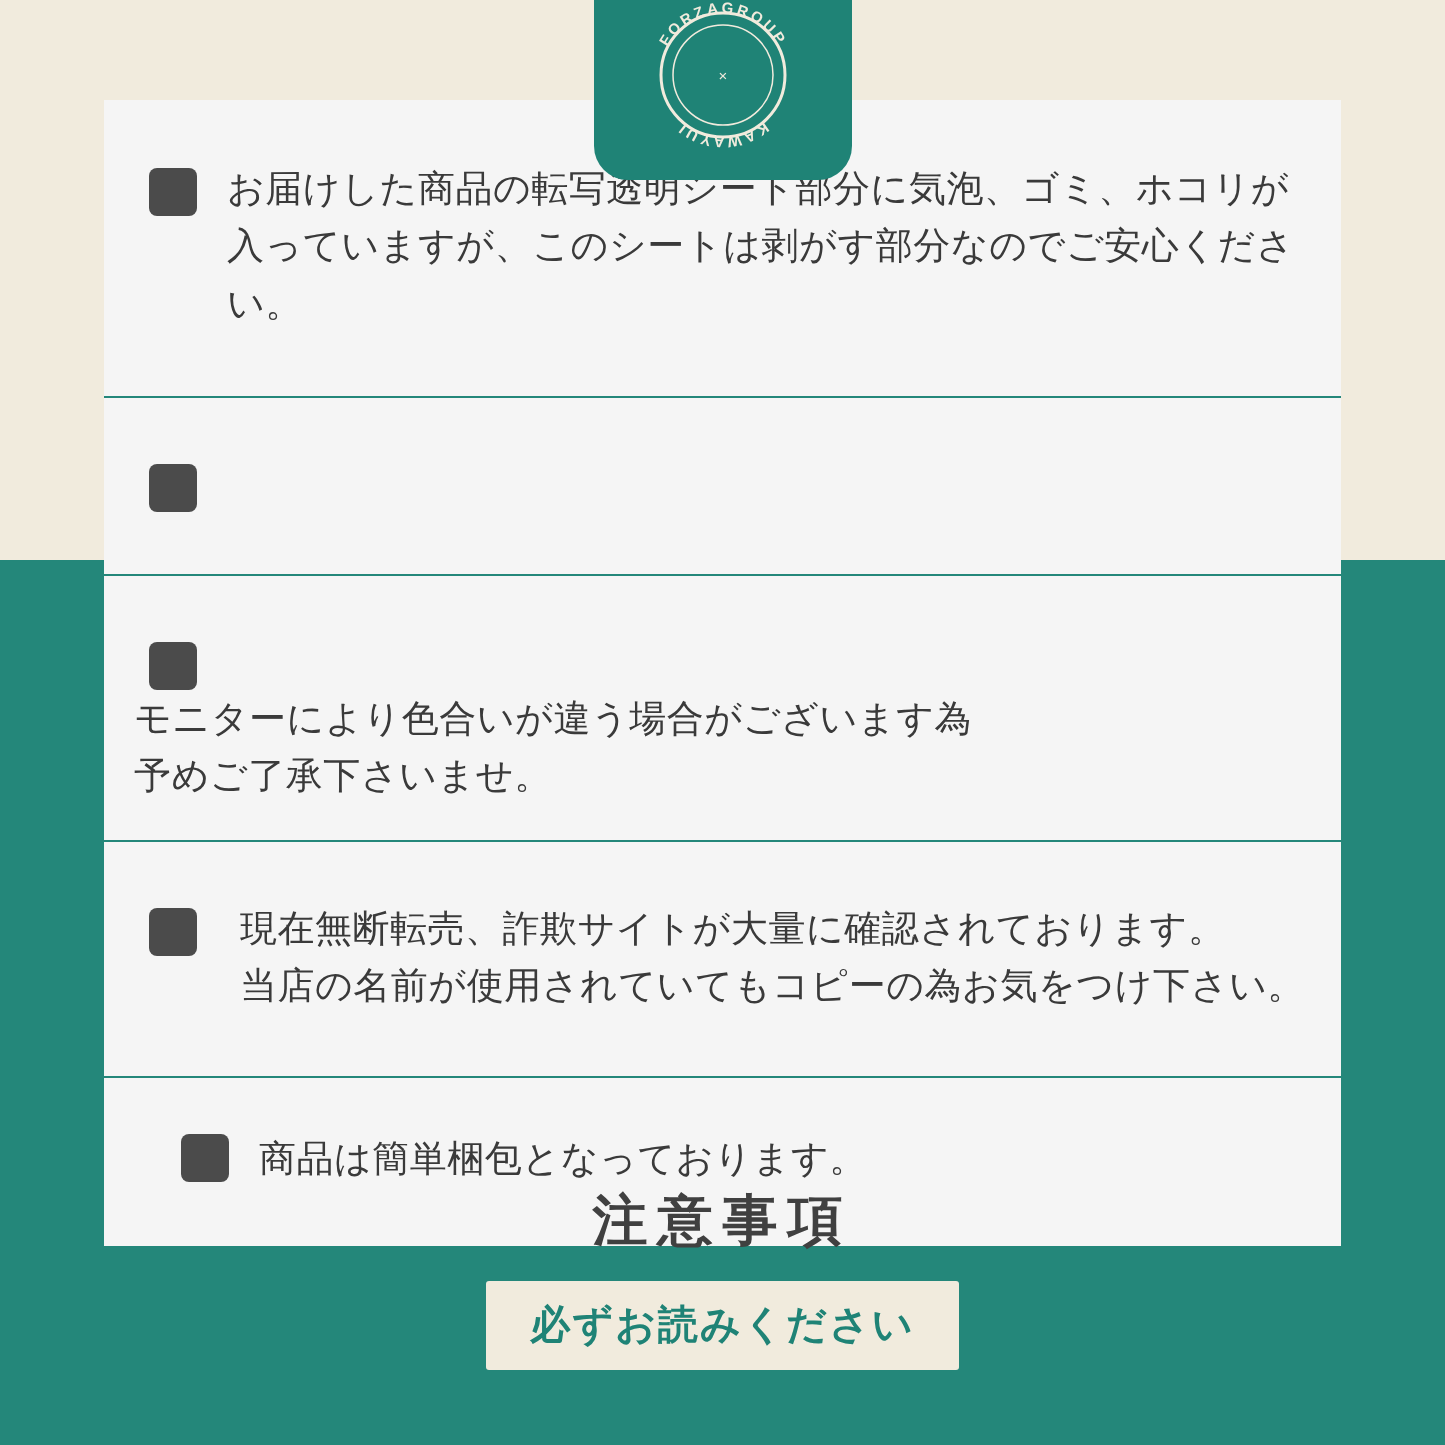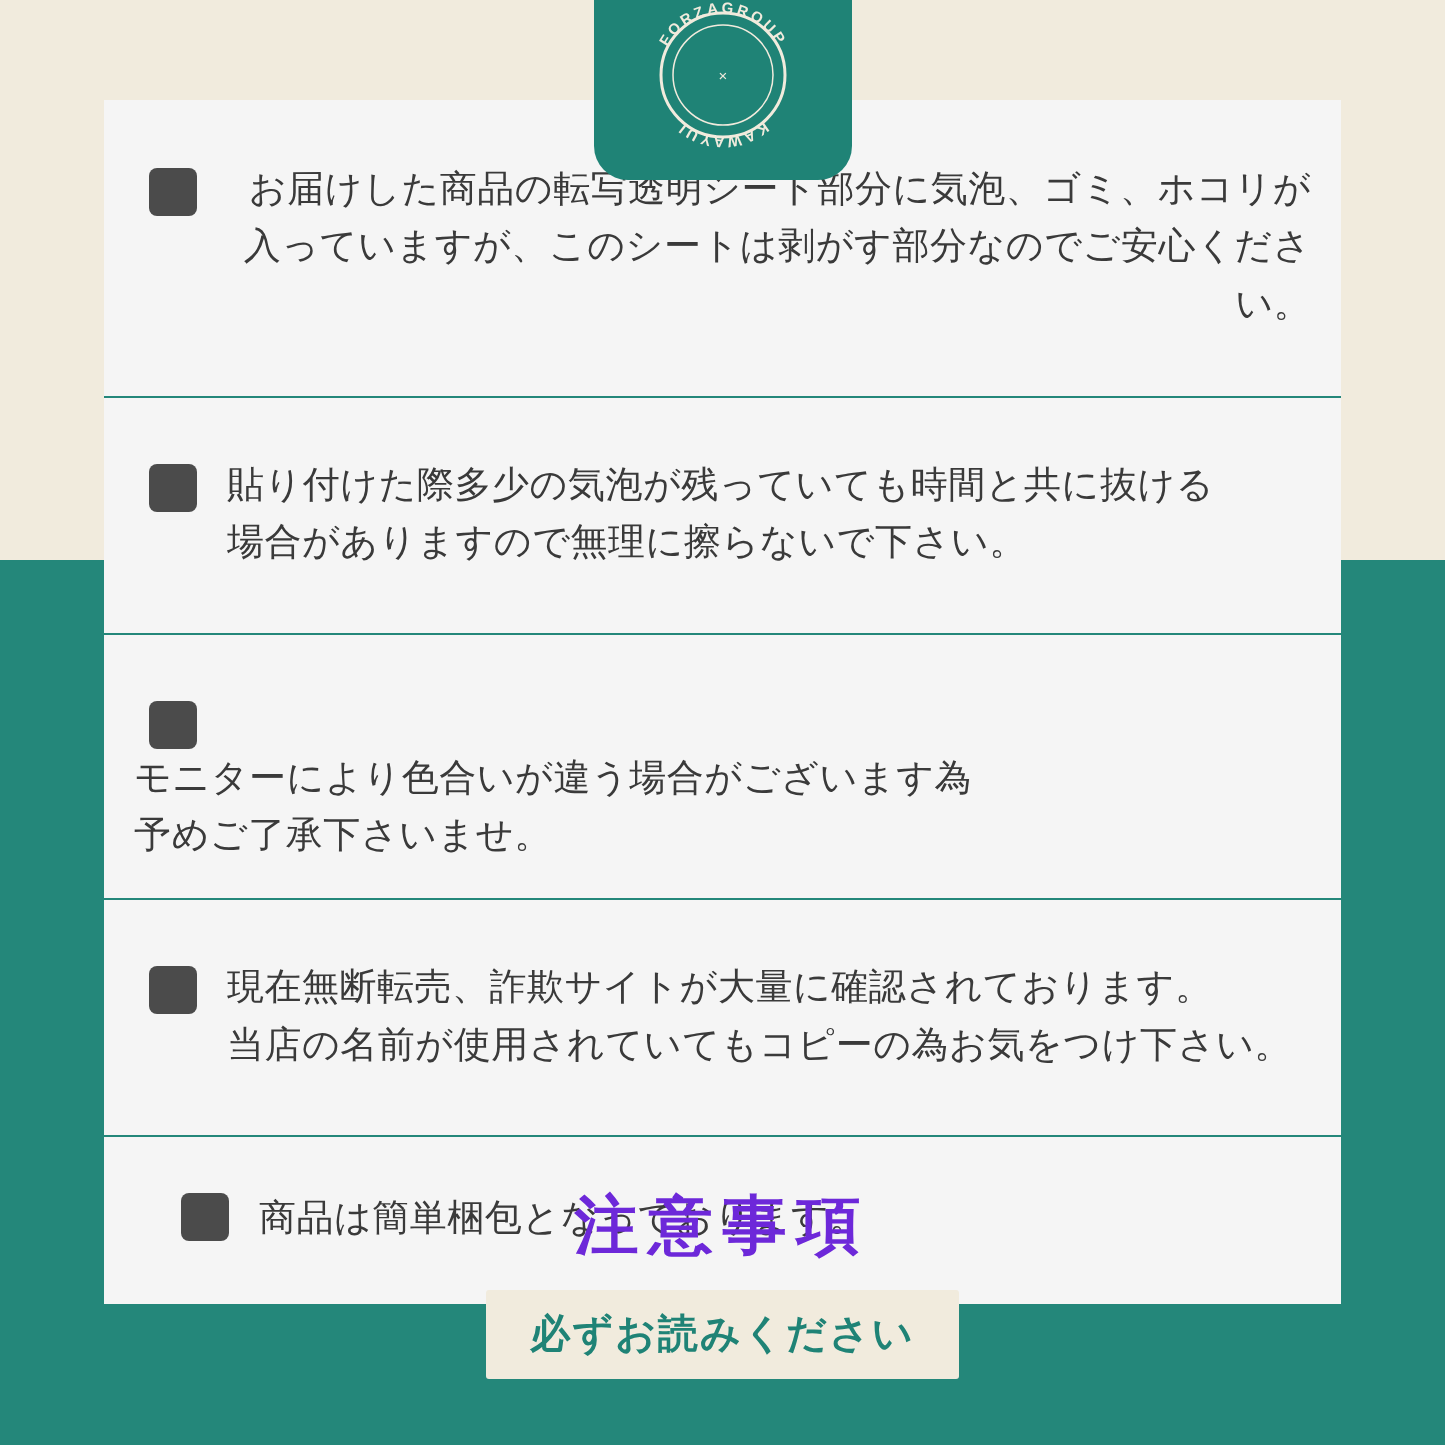--- a/index.html
+++ b/index.html
@@ -89,43 +89,43 @@
     margin-left: 30px;
     color: #3a3a3a;
     font-size: 37px;
     line-height: 1.55;
     letter-spacing: 0.5px;
     font-weight: 500;
     padding-right: 30px;
     white-space: pre-line;
   }
 
-  .row-1 { padding: 60px 0 64px 0; text-align: right; }
+  .row-1 { padding: 60px 0 64px 0; }
   .row-2 { padding: 58px 0 62px 0; }
   .row-3 { padding: 58px 0 35px 0; flex-direction: column; }
-  .row-4 { padding: 58px 0 62px 0; }
+  .row-4 { padding: 58px 0 62px 0; gap: 13px; }
   .row-5 { padding: 52px 0 58px 0; }
 
   .row-1 .bullet { margin-top: 8px; }
   .row-2 .bullet { margin-top: 8px; }
   .row-3 .bullet { margin-top: 8px; }
   .row-4 .bullet { margin-top: 8px; }
   .row-5 .bullet { margin-top: 4px; }
 
   
   .footer {
     position: absolute;
     left: 0;
     top: 1190px;
     width: 1445px;
     text-align: center;
   }
   .footer-title {
-    color: #6d28d9;
-    font-size: 64px;
+    color: #404040;
+    font-size: 55px;
     font-weight: bold;
     letter-spacing: 10px;
     line-height: 1.1;
     margin: 0;
     padding: 0;
   }
   .footer-pill {
     display: inline-block;
     margin-top: 30px;
     background: #f1ebdd;
@@ -148,22 +148,20 @@
     <div class="notice-list">
 
       <div class="notice-row row-1">
         <div class="bullet"></div>
         <div class="notice-text">お届けした商品の転写透明シート部分に気泡、ゴミ、ホコリが
 入っていますが、このシートは剥がす部分なのでご安心ください。</div>
       </div>
 
       <div class="notice-row row-2">
         <div class="bullet"></div>
-        <div class="notice-text">貼り付けた際多少の気泡が残っていても時間と共に抜ける
-場合がありますので無理に擦らないで下さい。</div>
       </div>
 
       <div class="notice-row row-3">
         <div class="bullet"></div>
         <div class="notice-text">モニターにより色合いが違う場合がございます為
 予めご了承下さいませ。</div>
       </div>
 
       <div class="notice-row row-4">
         <div class="bullet"></div>

